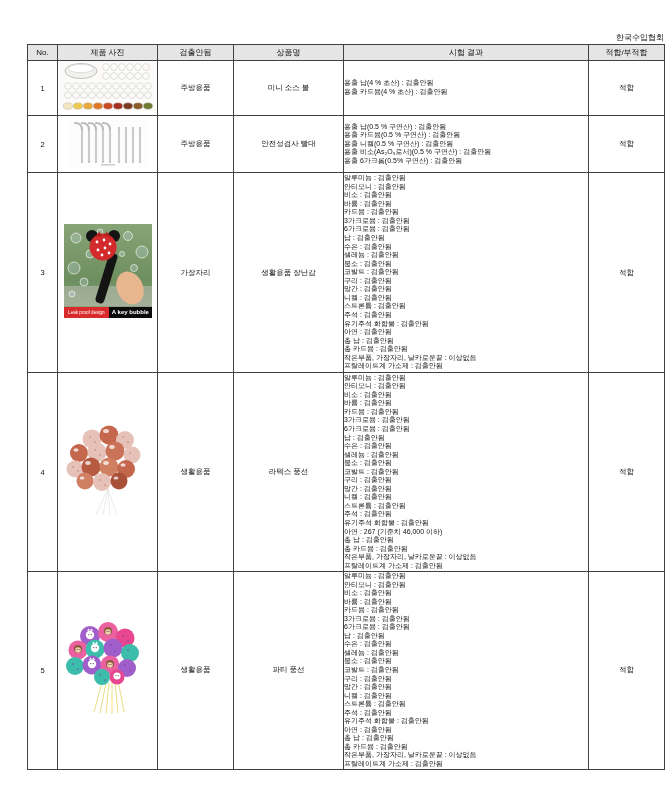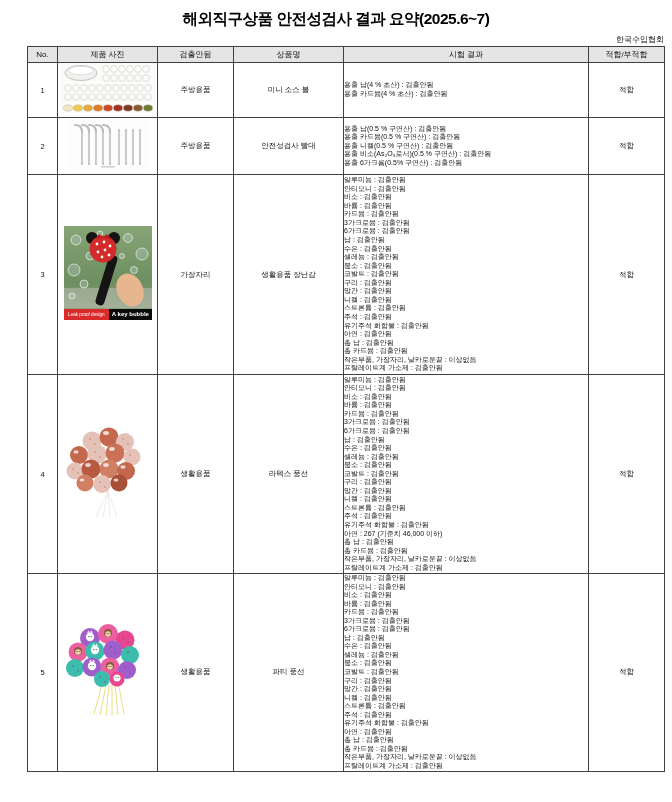--- a/index.html
+++ b/index.html
@@ -1,39 +1,38 @@
 <!DOCTYPE html>
 <html lang="ko"><head>
 <meta charset="utf-8">
 <style>
   html,body{margin:0;padding:0;background:#ffffff;}
   body{width:672px;height:802px;font-family:"Liberation Sans","DejaVu Sans",sans-serif;color:#111;position:relative;}
   .page{width:672px;height:802px;position:relative;}
   .doc-title{padding-top:9px;text-align:center;font-size:15.5px;font-weight:bold;letter-spacing:-0.5px;color:#000;}
-  .org-label{width:637px;margin:4px 0 1px 27px;text-align:right;font-size:8px;color:#111;}
+  .org-label{width:637px;margin:32px 0 1px 27px;text-align:right;font-size:8px;color:#111;}
   table.summary{width:637px;margin-left:27px;border-collapse:collapse;table-layout:fixed;}
   table.summary th, table.summary td{border:1px solid #404040;padding:0;vertical-align:middle;}
   th{height:15px;font-size:8px;font-weight:normal;background:#e5e5e5;text-align:center;}
   td.c{text-align:center;font-size:7.5px;}
   td.results{font-size:7px;line-height:8.55px;padding:2px 1px 2px 3px;}
   .result-line{white-space:nowrap;overflow:hidden;}
   td.photo-cell{text-align:center;}
   .photo-wrap{display:inline-block;position:relative;line-height:0;}
   .badge-row{position:absolute;left:0;right:0;bottom:0;display:flex;height:11px;line-height:11px;}
   .badge-left{background:#d92b2b;color:#fff;font-size:4.6px;flex:0 0 52%;text-align:center;}
   .badge-right{background:#0a0a0a;color:#fff;font-size:6px;flex:1;text-align:center;font-weight:bold;}
   .h-r1{height:52px;} .h-r2{height:55px;} .h-r3{height:199px;} .h-r4{height:198px;} .h-r5{height:196px;}
   svg{display:block;}
 </style>
 </head>
 <body>
 
 <div class="page">
 
-  <div class="doc-title">해외직구상품 안전성검사 결과 요약(2025.6~7)</div>
 
   <div class="org-label">한국수입협회</div>
 
   <table class="summary">
     <colgroup>
       <col style="width:30px">
         <col style="width:100px">
         <col style="width:76px">
       <col style="width:110px">
         <col style="width:245px">

